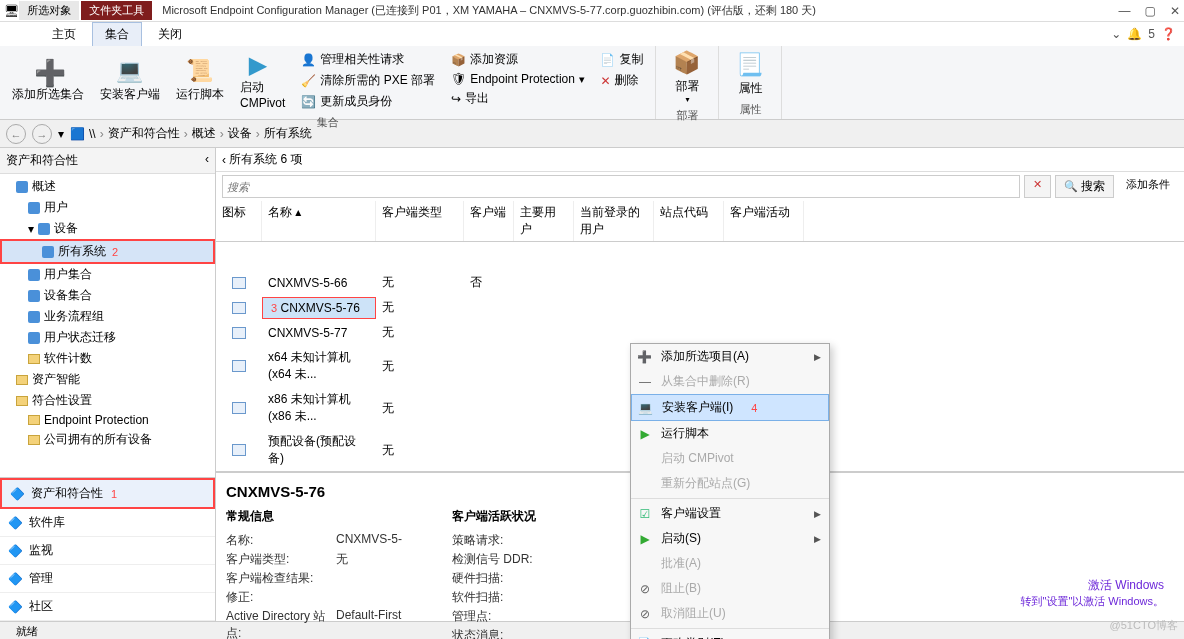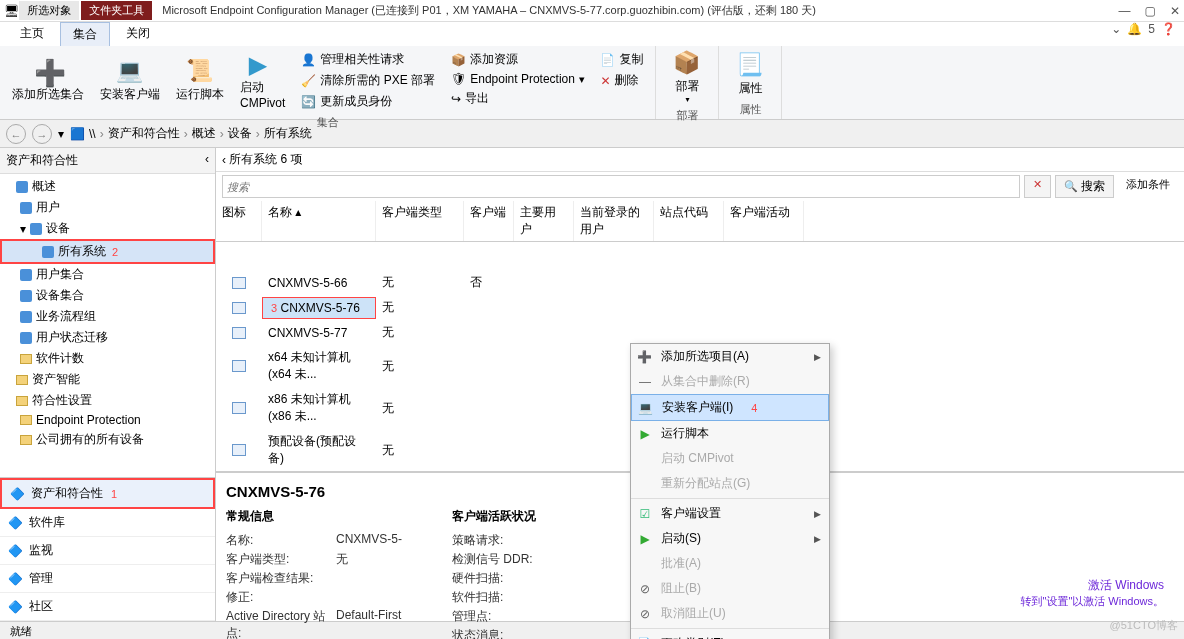--- a/index.html
+++ b/index.html
@@ -3,41 +3,41 @@
 <meta charset="utf-8">
 <style>
 * { box-sizing: border-box; margin: 0; padding: 0; font-family: "Microsoft YaHei", "Segoe UI", sans-serif; font-size: 12px; }
 body { background: #fff; width: 1184px; height: 639px; overflow: hidden; position: relative; }
 .titlebar { height: 22px; background: #fff; display: flex; align-items: center; padding: 0 4px; border-bottom: 1px solid #ddd; }
 .titlebar .tabs { display: flex; }
 .titlebar .tab { padding: 2px 8px; background: #e8e8e8; margin-right: 2px; font-size: 11px; }
 .titlebar .tab.active { background: #7f1d1d; color: #fff; }
 .titlebar .title { margin-left: 8px; font-size: 11px; color: #333; }
 .titlebar .winbtns { margin-left: auto; display: flex; gap: 14px; font-size: 13px; color: #555;}
-.menubar { height: 24px; display: flex; align-items: flex-start; padding: 0 8px; background: #fff; }
+.menubar { height: 24px; display: flex; align-items: center; padding: 0 8px; background: #fff; margin-left: 32px; }
 .menubar .menutab { padding: 3px 12px; font-size: 12px; margin-right: 4px; }
 .menubar .menutab.active { background: #e8eef8; border: 1px solid #a8c0e0; border-bottom: none;}
 .menubar .help { margin-left: auto; display:flex; gap:6px; align-items:center; font-size:11px; color:#555;}
 .ribbon { height: 74px; background: #f5f6f8; border-bottom: 1px solid #ccc; display: flex; }
 .ribbon-group { display: flex; flex-direction: column; border-right: 1px solid #ddd; padding: 2px 6px; }
 .ribbon-group .items { display: flex; gap: 4px; flex:1; }
 .ribbon-btn { display: flex; flex-direction: column; align-items: center; justify-content: center; padding: 2px 6px; min-width: 50px; cursor: pointer; }
 .ribbon-btn-sm { display: flex; align-items: center; padding: 1px 4px; gap: 4px; font-size: 11px; cursor:pointer;}
 .ribbon-group .label { text-align: center; font-size: 11px; color: #555; padding-top: 2px;}
 .bigicon { width: 28px; height: 28px; }
 .nav { height: 28px; background: #f0f0f0; border-bottom: 1px solid #ccc; display: flex; align-items: center; padding: 0 6px; gap: 6px;}
 .nav .arrow { width: 20px; height: 20px; border-radius: 50%; border: 1px solid #aaa; display:flex; align-items:center; justify-content:center; font-size:11px; color:#777;}
 .nav .crumb { display: flex; align-items: center; gap: 4px; font-size: 11px; flex:1;}
 .nav .crumb span.sep { color:#888;}
 .content { display: flex; height: calc(639px - 22px - 24px - 74px - 28px - 18px); }
 .sidebar { width: 216px; background: #fff; border-right: 1px solid #ccc; display:flex; flex-direction:column;}
 .sb-header { padding: 4px 6px; font-size: 11px; background: #f4f4f4; border-bottom: 1px solid #ddd; display:flex; justify-content:space-between;}
 .tree { padding: 2px 0; font-size: 11px; overflow:auto; flex:1;}
 .tree .node { padding: 2px 4px 2px 16px; display: flex; align-items: center; gap: 4px; cursor:pointer;}
-.tree .node.l2 { padding-left: 20px; }
+.tree .node.l2 { padding-left: 28px; }
 .tree .node.l3 { padding-left: 40px; }
 .tree .node.sel { background: #d5e4f7; }
 .tree .redbox { border: 2px solid #f44; }
 .tree .folder { width:12px; height:10px; background:#f4d27a; border:1px solid #c9a43c; display:inline-block;}
 .tree .dbicon { width:12px; height:12px; background:#4a90d9; border-radius:2px; display:inline-block;}
 .navbtns { border-top:1px solid #ccc; }
 .navbtn { padding: 5px 8px; display:flex; align-items:center; gap:6px; border-bottom:1px solid #eee; cursor:pointer;}
 .navbtn.active { background:#eaf1fb; border:1px solid #a8c0e0;}
 .navbtn.redbox { border: 2px solid #f44; }
 .main { flex: 1; display:flex; flex-direction:column; position:relative;}
@@ -65,21 +65,21 @@
 .ctx-sep { height:1px; background:#ddd; margin:2px 0;}
 .detail { border-top:2px solid #ccc; padding:6px 10px; font-size:11px;}
 .detail h3 { font-size:15px; font-weight:bold; padding:4px 0 8px;}
 .detail .cols { display:flex; gap:36px;}
 .detail .dcol { min-width:190px;}
 .detail .dcol h4 { font-size:12px; font-weight:bold; padding-bottom:6px;}
 .detail .row { display:flex; font-size:11px; padding:1px 0;}
 .detail .row .k { width:110px; color:#333;}
 .detail .row .v { color:#333;}
 .detail .link { color:#0066cc; cursor:pointer;}
-.statusbar { height:18px; background:#f0f0f0; border-top:1px solid #ccc; font-size:11px; padding:2px 10px;}
+.statusbar { height:18px; background:#f0f0f0; border-top:1px solid #ccc; font-size:11px; padding:2px 16px;}
 .watermark { position:absolute; right:20px; bottom:30px; text-align:right; color:#6d28d9; font-size:14px;}
 .watermark .small{font-size:11px;}
 .blog { position:absolute; right:6px; bottom:6px; font-size:11px; color:#bbb;}
 </style>
 </head>
 <body>
 
 <div class="titlebar">
   <span>🖥</span>
   <div class="tabs">

